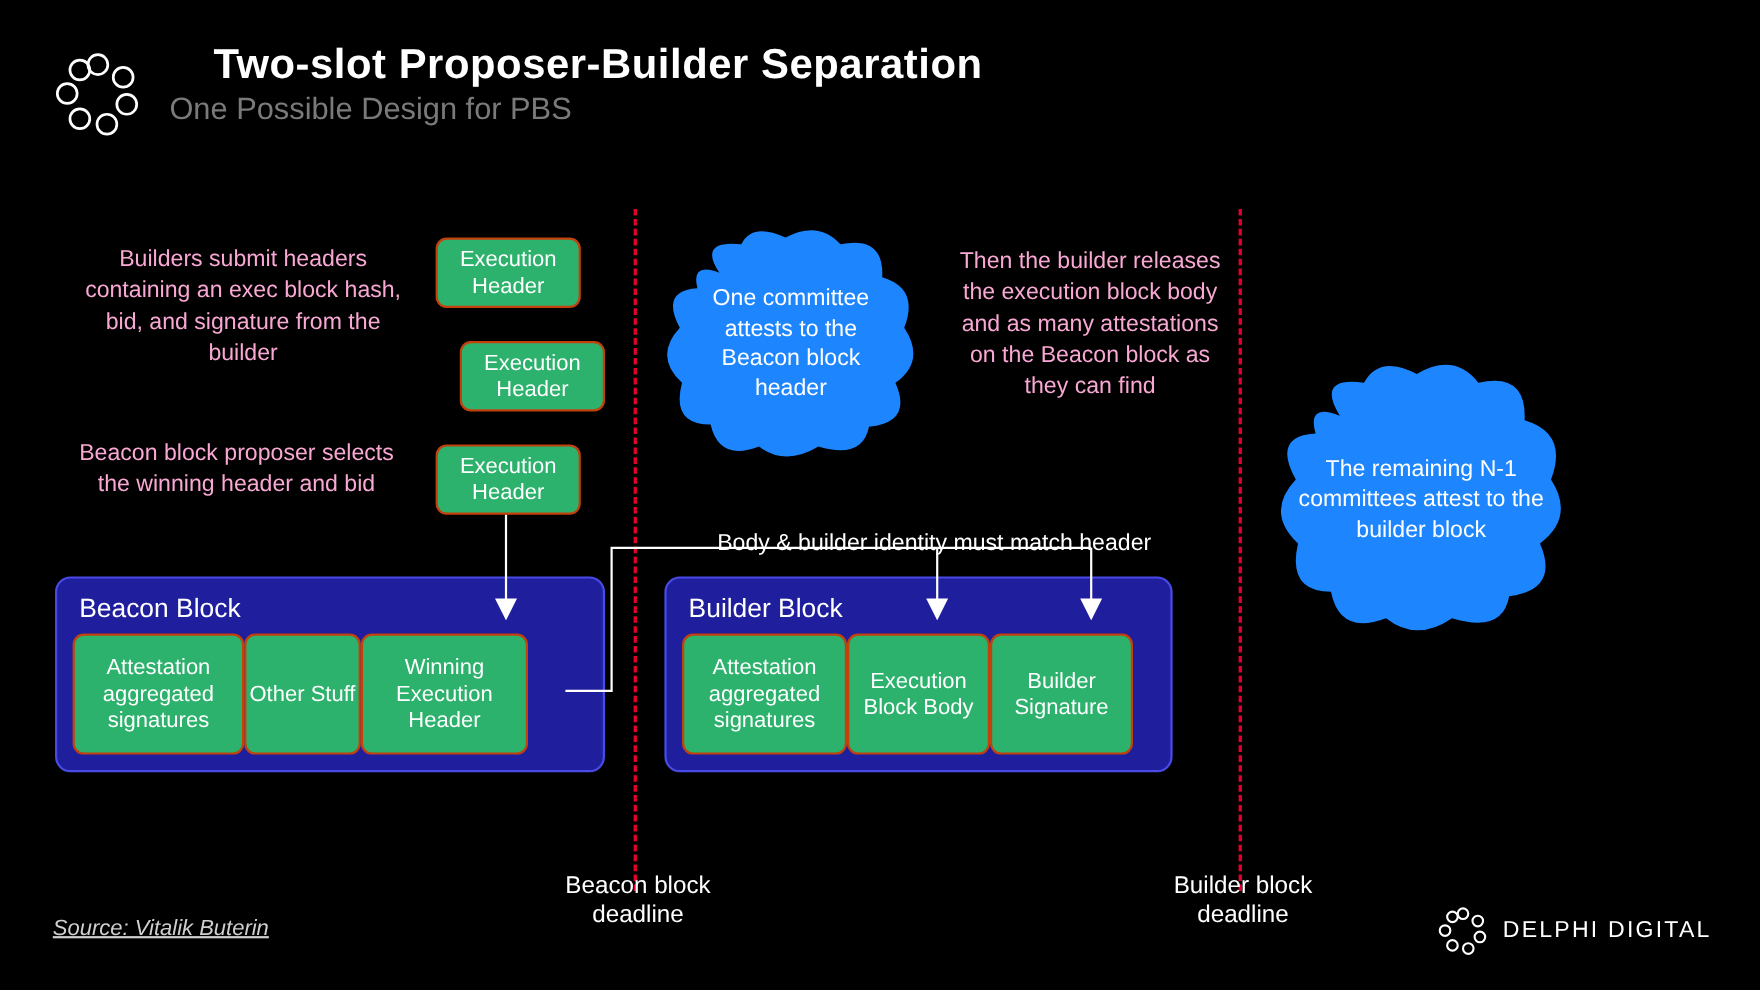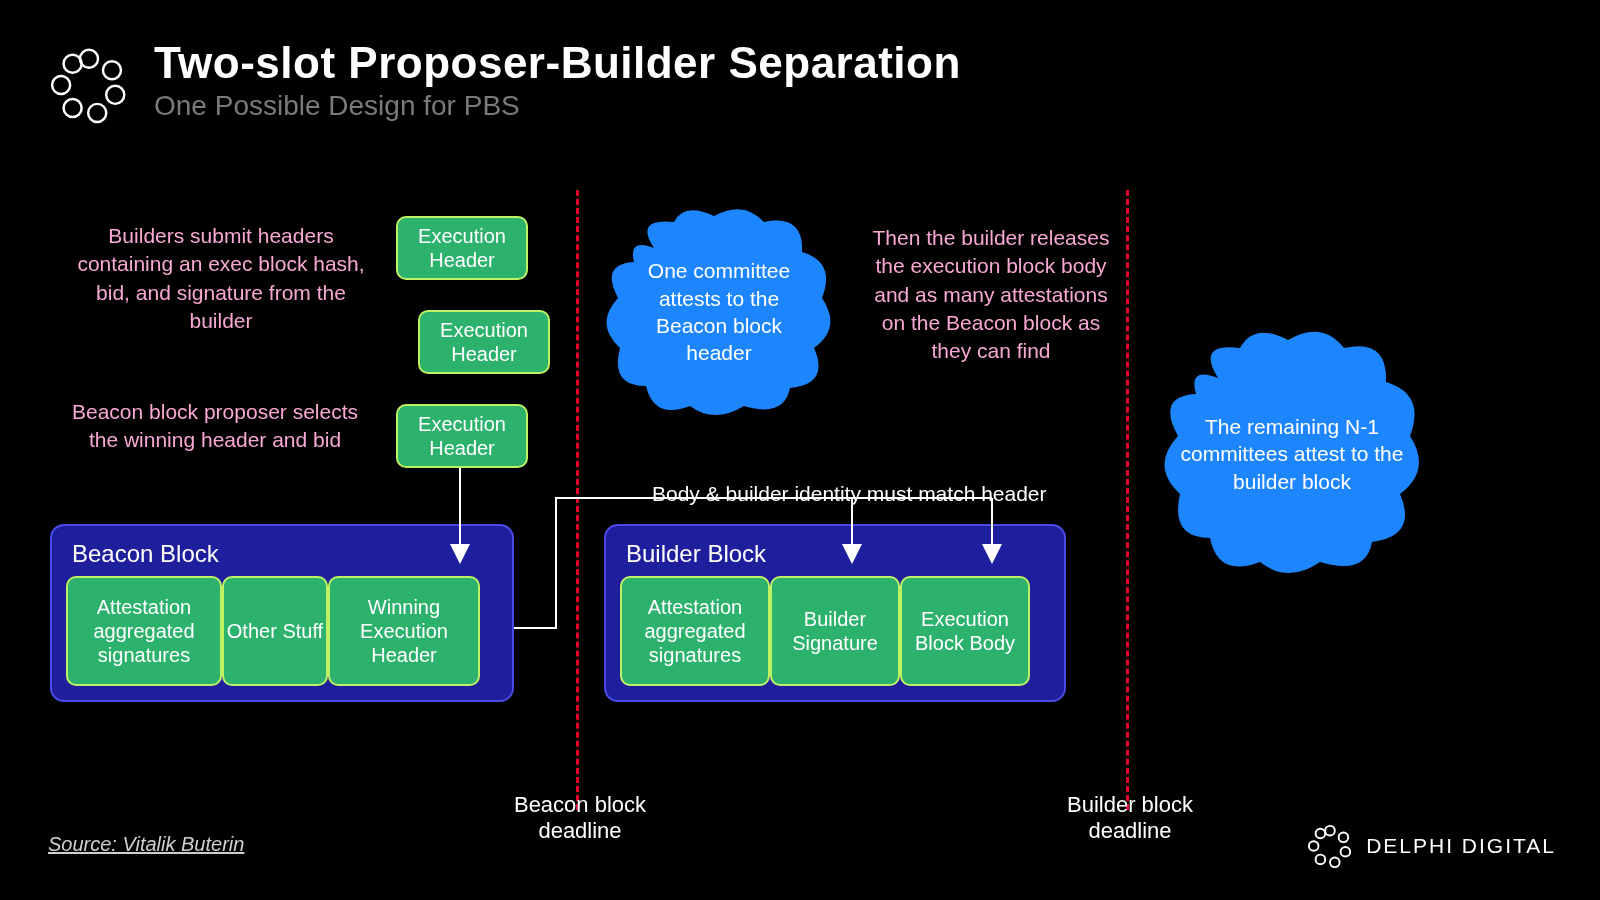--- a/index.html
+++ b/index.html
@@ -6,31 +6,31 @@
   body {
     width: 1600px; height: 900px;
     background: #000;
     font-family: -apple-system, "Segoe UI", Helvetica, Arial, sans-serif;
     color: #fff;
     position: relative;
     overflow: hidden;
   }
   .header { position: absolute; top: 38px; left: 48px; display: flex; align-items: flex-start; }
   .logo { width: 82px; height: 82px; margin-right: 24px; margin-top: 6px; }
-  .titles h1 { font-size: 44px; font-weight: 600; letter-spacing: 0.5px; }
+  .titles h1 { font-size: 38px; font-weight: 600; letter-spacing: 0.5px; margin-left: 40px; }
   .titles h2 { font-size: 28px; font-weight: 400; color: #7a7a7a; margin-top: 2px; }
 
   .desc {
     position: absolute; color: #f9a8d4; font-size: 21px; line-height: 1.35;
     text-align: center; font-weight: 400;
   }
 
   .exec-header-box, .block-cell {
     background: #2cb26c;
-    border: 2px solid #bef264;
+    border: 2px solid #c2410c;
     border-radius: 10px;
     color: #fff;
     display: flex; align-items: center; justify-content: center;
     text-align: center; font-size: 20px; line-height: 1.2;
   }
   .exec-header-box { position: absolute; width: 132px; height: 64px; }
 
   .block-container {
     position: absolute;
     background: #1f1f9e;
@@ -97,35 +97,35 @@
   </div>
 </div>
 
 <div class="desc" style="top:222px; left:76px; width:290px;">Builders submit headers containing an exec block hash, bid, and signature from the builder</div>
 <div class="desc" style="top:398px; left:60px; width:310px;">Beacon block proposer selects the winning header and bid</div>
 
 <div class="exec-header-box" style="top:216px; left:396px;">Execution Header</div>
 <div class="exec-header-box" style="top:310px; left:418px;">Execution Header</div>
 <div class="exec-header-box" style="top:404px; left:396px;">Execution Header</div>
 
-<div class="block-container" style="top:524px; left:50px; width:464px;">
+<div class="block-container" style="top:524px; left:50px; width:500px;">
   <div class="block-title">Beacon Block</div>
   <div class="block-row">
     <div class="block-cell" style="width:156px;">Attestation aggregated signatures</div>
     <div class="block-cell" style="width:106px;">Other Stuff</div>
     <div class="block-cell" style="width:152px;">Winning Execution Header</div>
   </div>
 </div>
 
 <div class="block-container" style="top:524px; left:604px; width:462px;">
   <div class="block-title">Builder Block</div>
   <div class="block-row">
     <div class="block-cell" style="width:150px;">Attestation aggregated signatures</div>
+    <div class="block-cell" style="width:130px;">Execution Block Body</div>
     <div class="block-cell" style="width:130px;">Builder Signature</div>
-    <div class="block-cell" style="width:130px;">Execution Block Body</div>
   </div>
 </div>
 
 <div class="deadline-line" style="left:576px;"></div>
 <div class="deadline-line" style="left:1126px;"></div>
 <div class="deadline-label" style="top:792px; left:490px; width:180px;">Beacon block deadline</div>
 <div class="deadline-label" style="top:792px; left:1040px; width:180px;">Builder block deadline</div>
 
 <div class="cloud" style="top:208px; left:604px; width:230px; height:208px;">
   <svg viewBox="0 0 230 208">

